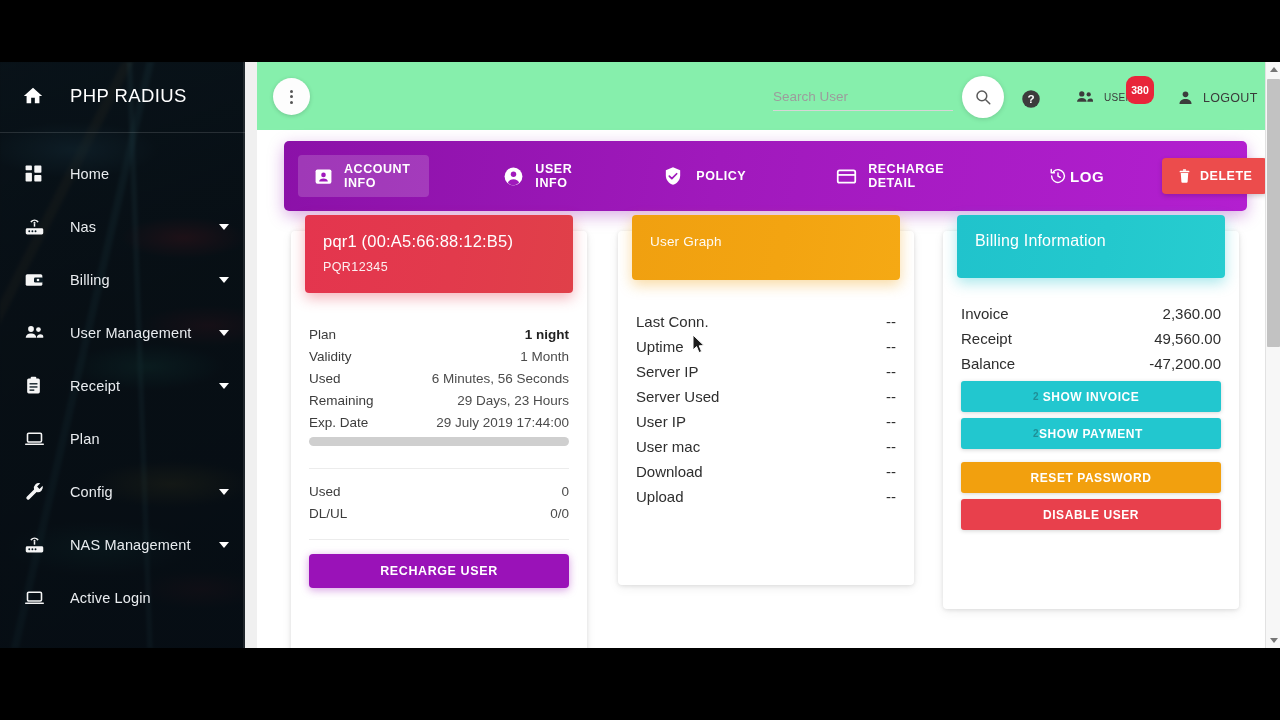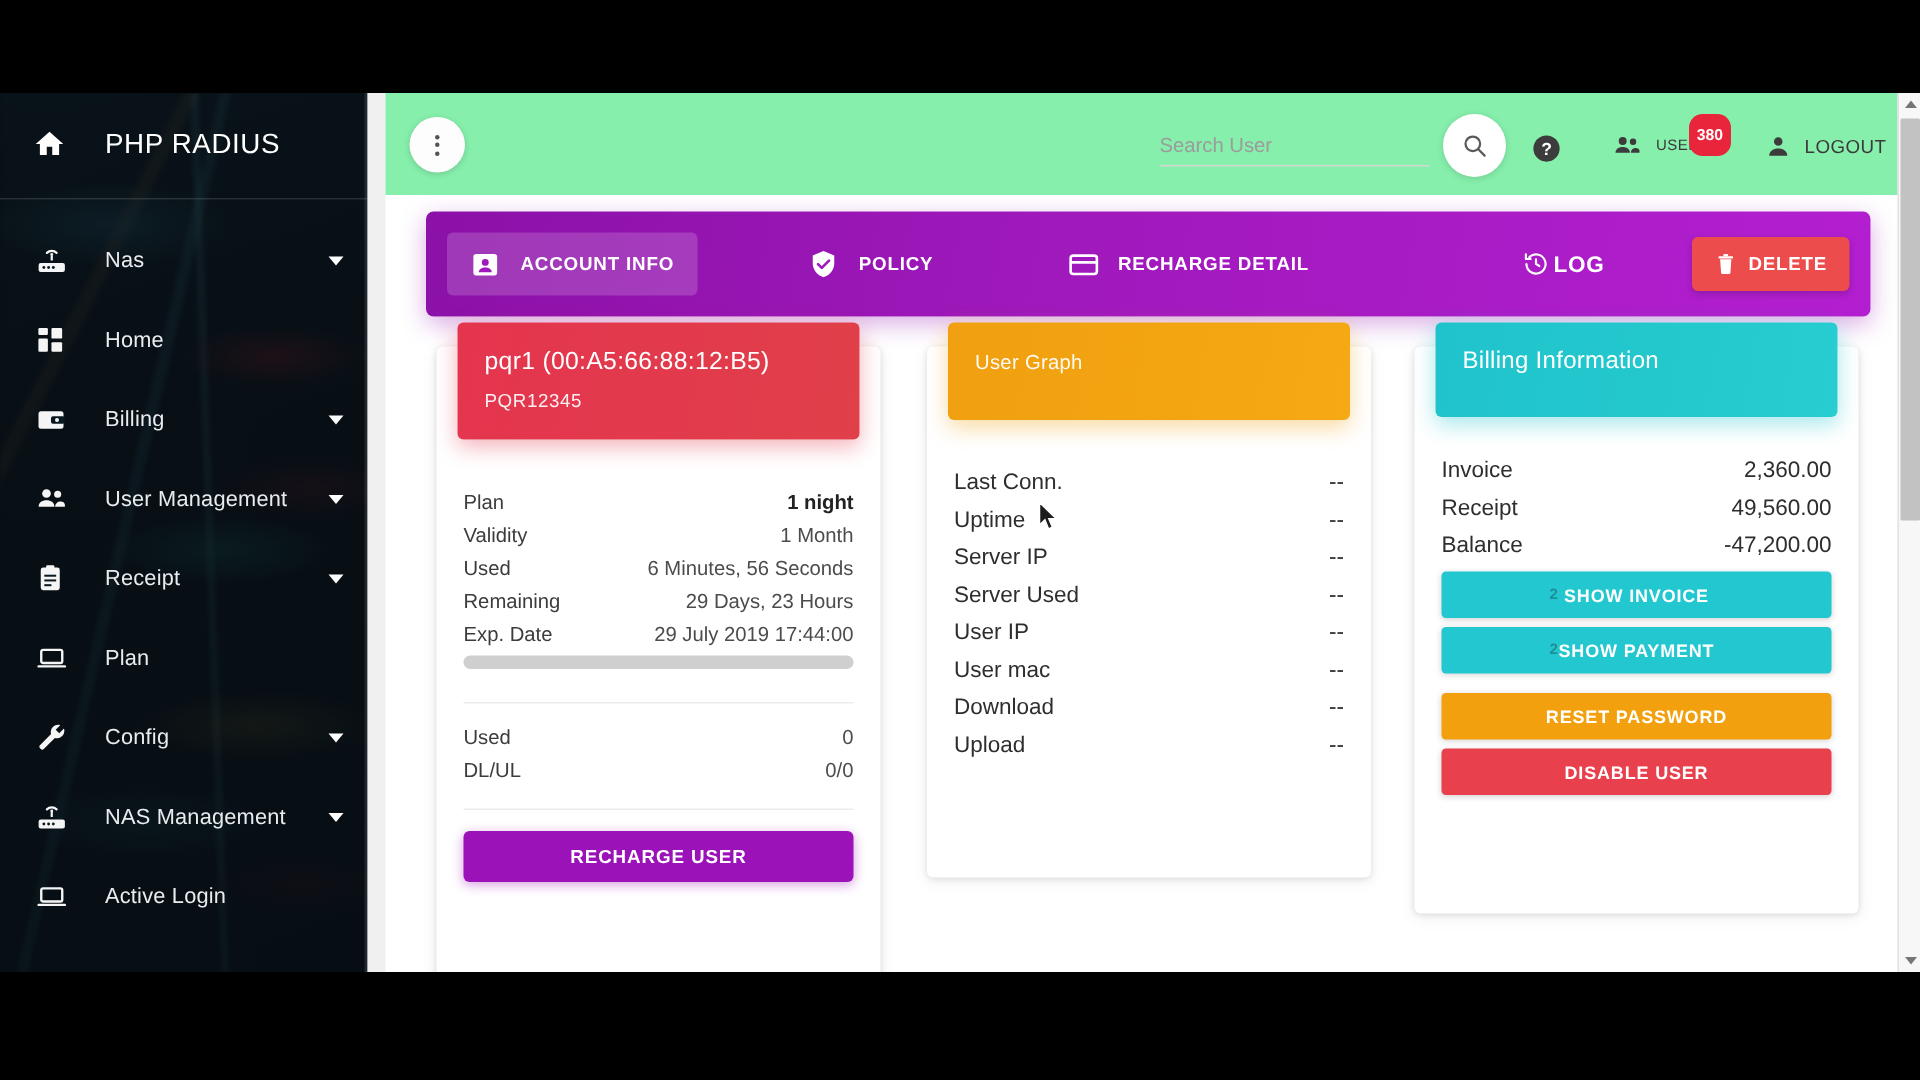--- a/index.html
+++ b/index.html
@@ -324,44 +324,44 @@
           </svg>
       </span>
       <span class="txt">PHP RADIUS</span>
     </div>
     <div class="brand-divider"></div>
 
     <div class="nav">
 
       <div class="nav-item">
         <span class="nv-ico">
+          <svg width="19" height="19" viewBox="0 0 24 24" fill="currentColor">
+              <rect x="2" y="2" width="8" height="6" rx="1"></rect>
+              <rect x="13" y="2" width="9" height="9" rx="1"></rect>
+              <rect x="2" y="11" width="8" height="11" rx="1"></rect>
+              <rect x="13" y="14" width="9" height="8" rx="1"></rect>
+            </svg>
+        </span>
+        <span class="nv-label">Home</span>
+      </div>
+
+      <div class="nav-item">
+        <span class="nv-ico">
           <svg width="21" height="21" viewBox="0 0 24 24" fill="currentColor">
               <rect x="2" y="14" width="20" height="7" rx="1.6"></rect>
               <circle cx="6" cy="17.5" r="1.1" fill="#0b1a22"></circle>
               <circle cx="9.6" cy="17.5" r="1.1" fill="#0b1a22"></circle>
               <circle cx="13.2" cy="17.5" r="1.1" fill="#0b1a22"></circle>
               <path d="M12 12.2V8.4" stroke="currentColor" stroke-width="1.7" fill="none"></path>
               <path d="M8.3 6.4a5.3 5.3 0 0 1 7.4 0" stroke="currentColor" stroke-width="1.7" fill="none" stroke-linecap="round"></path>
               <circle cx="12" cy="7.6" r="1.1"></circle>
             </svg>
         </span>
         <span class="nv-label">Nas</span>
         <span class="nv-caret"></span>
-      </div>
-
-      <div class="nav-item">
-        <span class="nv-ico">
-          <svg width="19" height="19" viewBox="0 0 24 24" fill="currentColor">
-              <rect x="2" y="2" width="8" height="6" rx="1"></rect>
-              <rect x="13" y="2" width="9" height="9" rx="1"></rect>
-              <rect x="2" y="11" width="8" height="11" rx="1"></rect>
-              <rect x="13" y="14" width="9" height="8" rx="1"></rect>
-            </svg>
-        </span>
-        <span class="nv-label">Home</span>
       </div>
 
       <div class="nav-item">
         <span class="nv-ico">
           <svg width="20" height="20" viewBox="0 0 24 24" fill="currentColor">
               <rect x="2" y="5" width="20" height="14" rx="2"></rect>
               <rect x="12" y="9" width="11" height="6" rx="1.6" fill="#0b1a22"></rect>
               <circle cx="16.8" cy="12" r="1.6" fill="currentColor"></circle>
             </svg>
         </span>
@@ -502,20 +502,30 @@
           <span class="t-ico">
             <svg width="19" height="19" viewBox="0 0 24 24" fill="currentColor">
                 <rect x="2" y="3" width="20" height="18" rx="2.4"></rect>
                 <circle cx="12" cy="10" r="2.9" fill="#a019bc"></circle>
                 <path d="M6.5 18.4c0-2.6 2.5-4 5.5-4s5.5 1.4 5.5 4z" fill="#a019bc"></path>
               </svg>
           </span>
           <span class="t-lbl">ACCOUNT INFO</span>
         </div>
 
+        <div class="tab">
+          <span class="t-ico">
+            <svg width="21" height="21" viewBox="0 0 24 24" fill="currentColor">
+                <circle cx="12" cy="12" r="10.2"></circle>
+                <circle cx="12" cy="9.4" r="3.1" fill="#a019bc"></circle>
+                <path d="M5.6 19.2c.8-2.8 3.4-4.2 6.4-4.2s5.6 1.4 6.4 4.2A10.1 10.1 0 0 1 12 22.2a10.1 10.1 0 0 1-6.4-3z" fill="#a019bc"></path>
+              </svg>
+          </span>
+          <span class="t-lbl">USER INFO</span>
+        </div>
 
         <div class="tab">
           <span class="t-ico">
             <svg width="20" height="20" viewBox="0 0 24 24" fill="currentColor">
                 <path d="M12 1.6l8.6 3.6v6.2c0 5.3-3.6 9.7-8.6 11.1-5-1.4-8.6-5.8-8.6-11.1V5.2z"></path>
                 <path d="M7.6 12.1l3 3 5.8-5.8" stroke="#a019bc" stroke-width="2.1" fill="none" stroke-linecap="round" stroke-linejoin="round"></path>
               </svg>
           </span>
           <span class="t-lbl">POLICY</span>
         </div>

